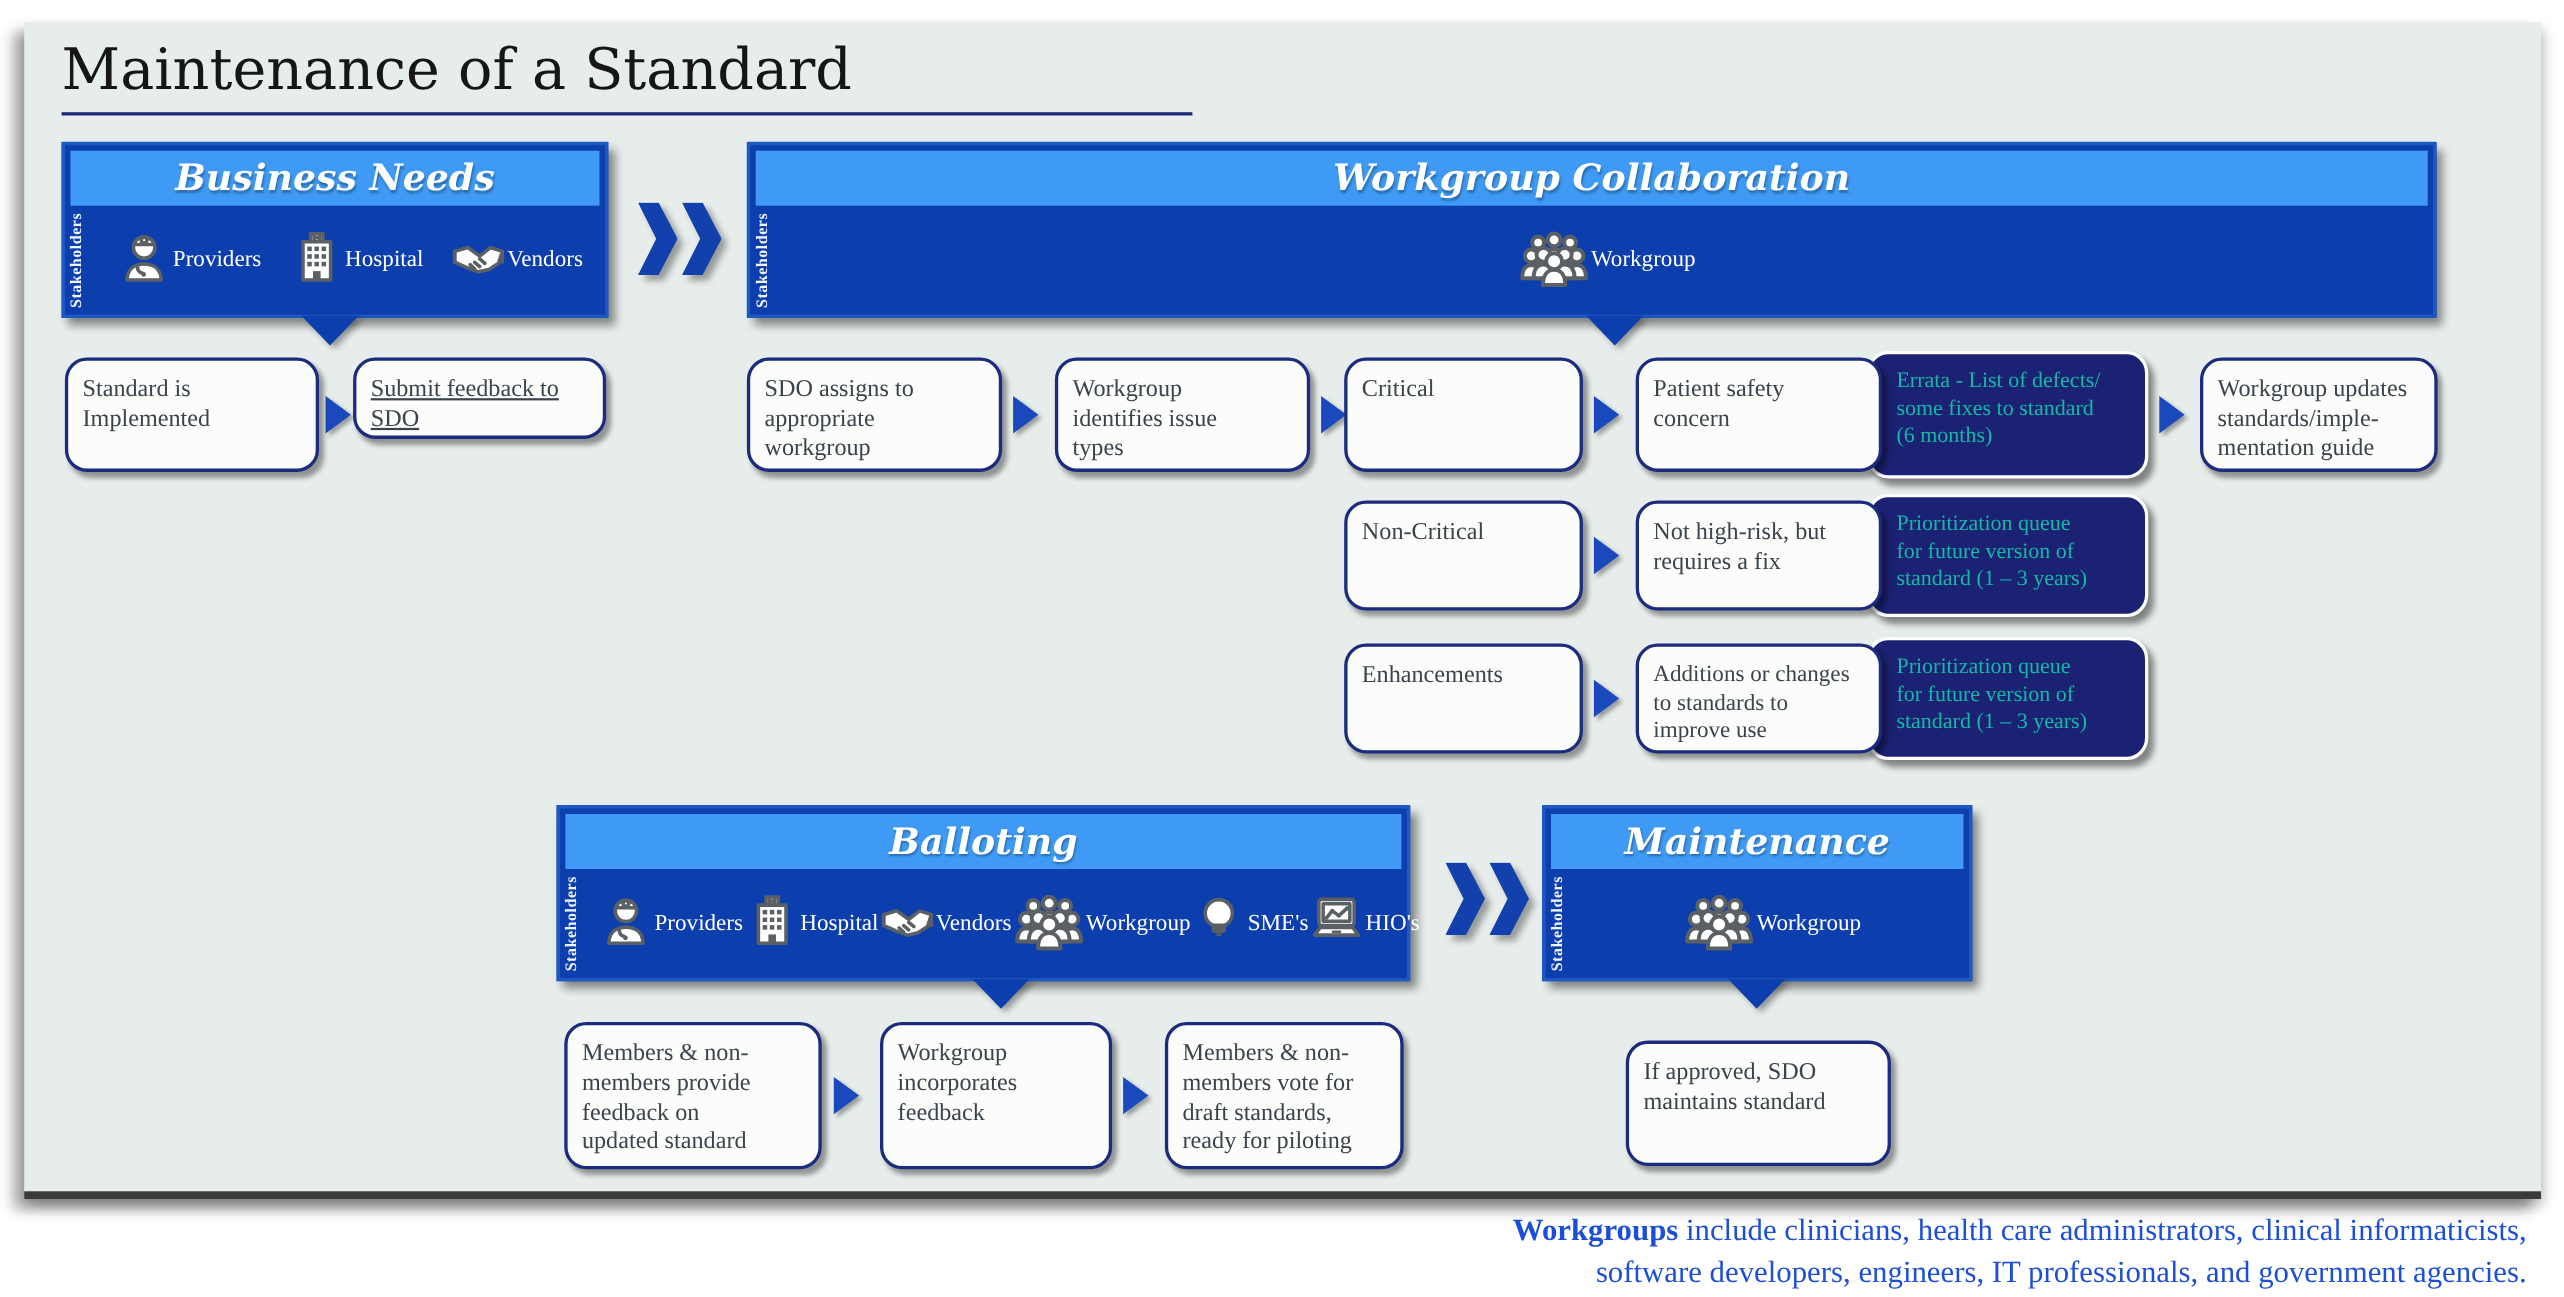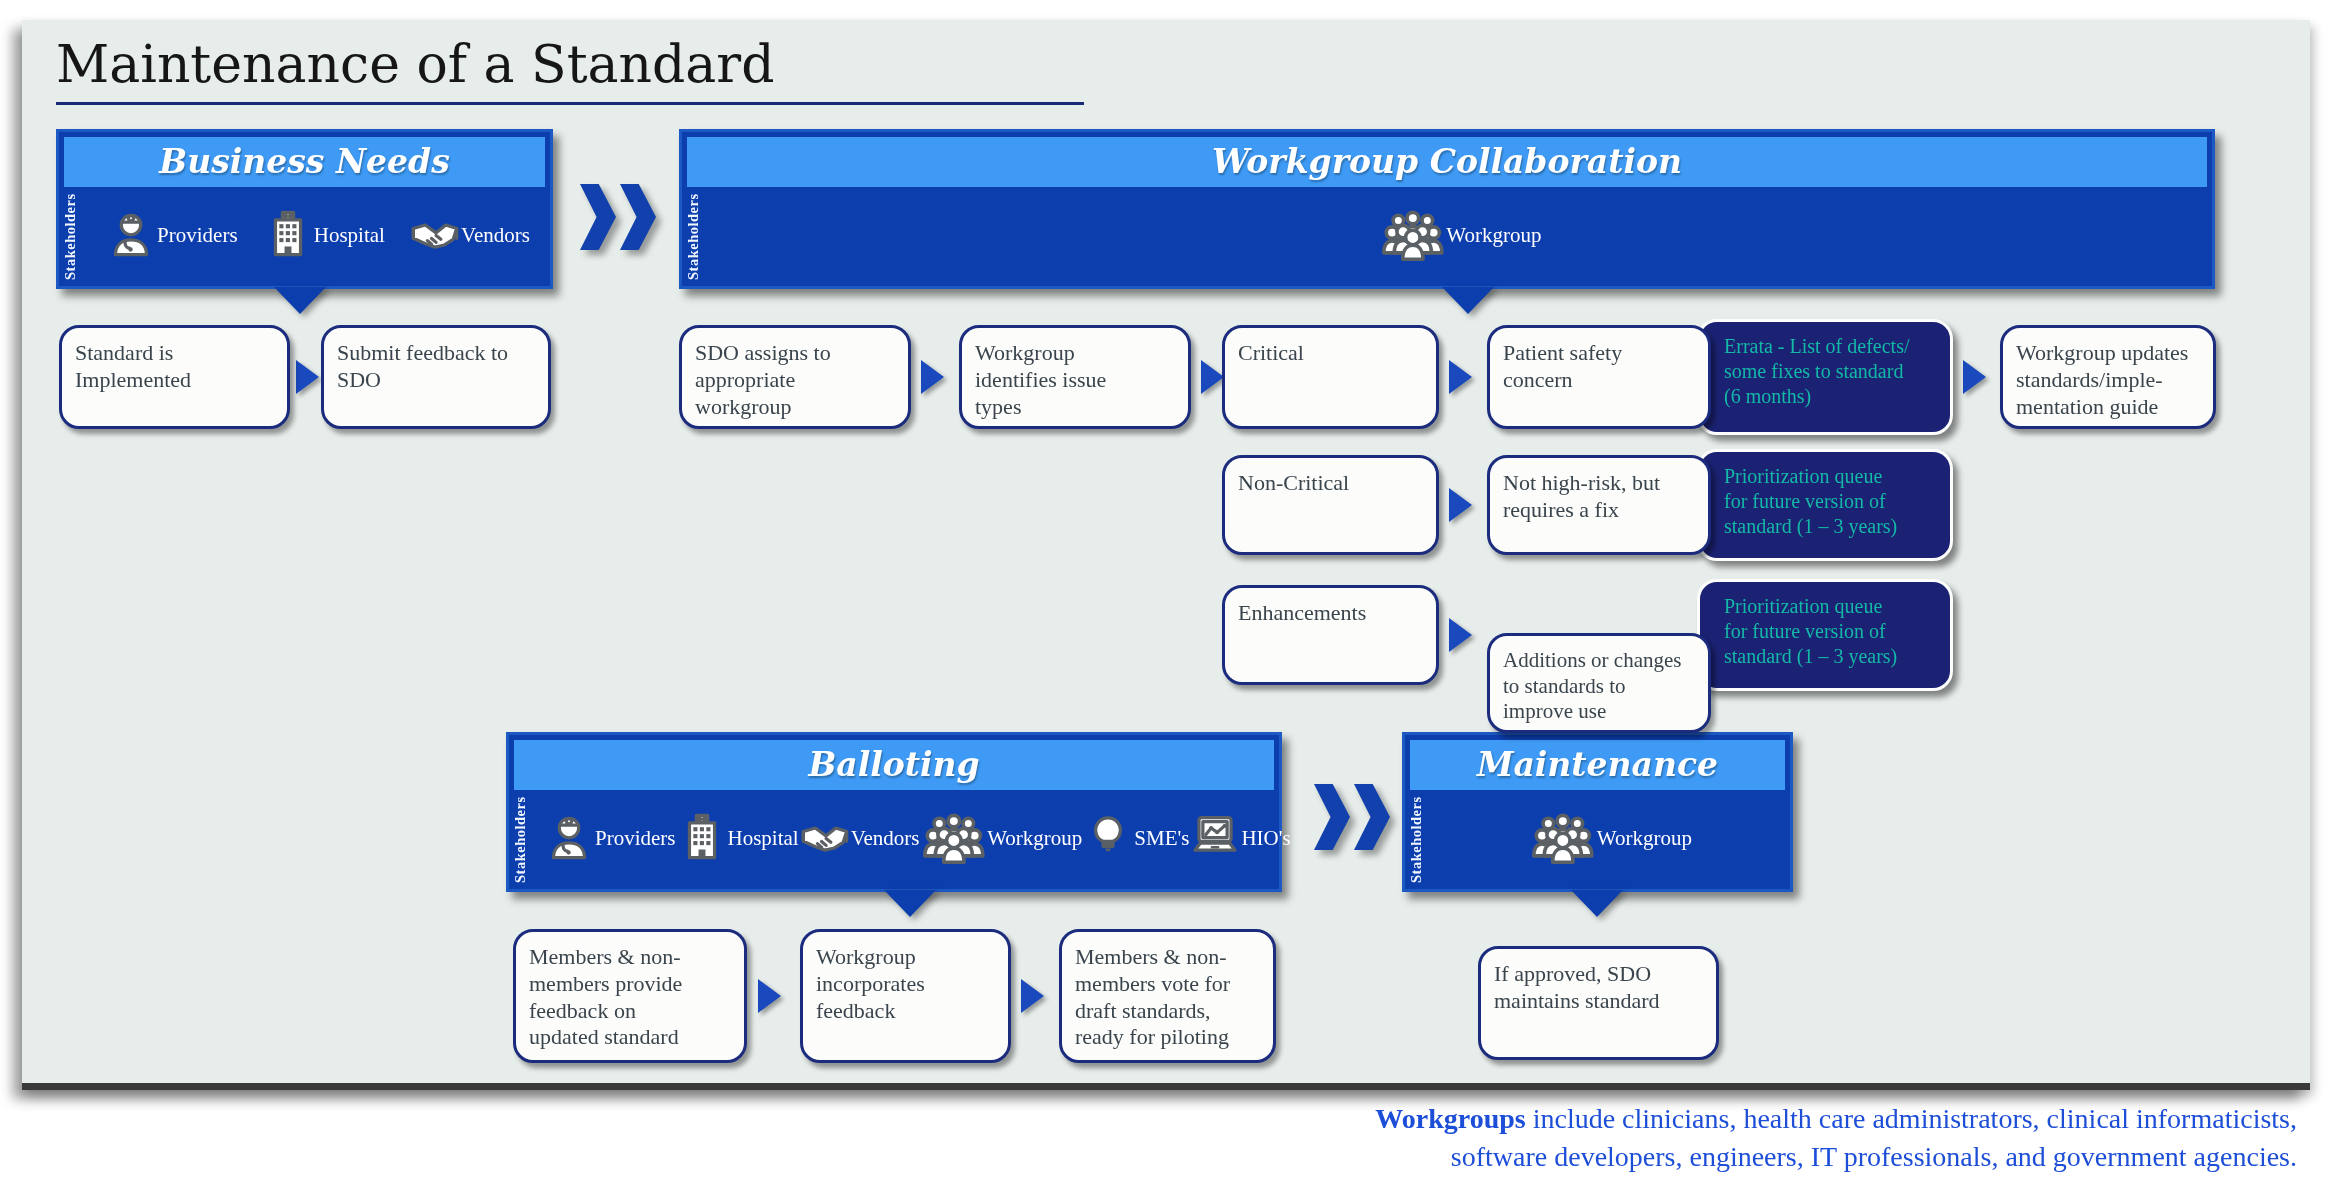--- a/index.html
+++ b/index.html
@@ -21,21 +21,21 @@
   .stake{display:flex;align-items:center;color:#fff;font-size:21px;line-height:1.1;}
   .stake svg{height:52px;width:auto;display:block;margin-bottom:3px;}
   .stake svg.wg{height:58px;margin-bottom:0;}
 
   .tail{position:absolute;width:0;height:0;border-left:26px solid transparent;border-right:26px solid transparent;
         border-top:27px solid #0C3EAE;filter:drop-shadow(4px 3px 3px rgba(0,0,0,.38));}
 
   .wbox{position:absolute;background:#FCFCFA;border:3px solid #1B2B7E;border-radius:20px;box-sizing:border-box;
         box-shadow:4px 5px 5px rgba(0,0,0,.38);color:#39444C;font-size:22px;line-height:1.22;
         padding:12px 13px;white-space:pre-line;z-index:2;}
-  .wbox.small{font-size:21px;margin-top:48px;}
+  .wbox.small{font-size:21px;}
   .dbox{position:absolute;background:#1B2273;border:3px solid #FDFDFD;border-radius:20px;box-sizing:border-box;
         box-shadow:5px 6px 6px rgba(0,0,0,.45);color:#14b8a6;font-size:20px;line-height:1.25;
         padding:12px 12px 12px 24px;white-space:pre-line;z-index:1;}
 
   .rarrow{position:absolute;width:0;height:0;border-top:17px solid transparent;border-bottom:17px solid transparent;
         border-left:23px solid #1A49BE;filter:drop-shadow(3px 3px 2px rgba(0,0,0,.35));}
 
   .chev{position:absolute;display:flex;gap:4px;filter:drop-shadow(5px 5px 3px rgba(0,0,0,.35));}
   .chev i{display:block;width:36px;height:66px;background:#1240AC;
         clip-path:polygon(0 0,52% 0,100% 50%,52% 100%,0 100%,46% 50%);}
@@ -133,21 +133,21 @@
         </svg>
         <span>Workgroup</span>
       </div>
     </div>
   </div>
   <div class="tail" style="left:1442px;top:287px;"></div>
 
   <div class="wbox" style="left:59px;top:325px;width:231px;height:104px;">Standard is
 Implemented</div>
   <div class="rarrow" style="left:296px;top:360px;"></div>
-  <div class="wbox" style="left:321px;top:325px;width:230px;height:104px;">Submit feedback to
+  <div class="wbox" style="left:321px;top:325px;width:230px;height:74px;text-decoration:underline;">Submit feedback to
 SDO</div>
 
   <div class="wbox" style="left:679px;top:325px;width:232px;height:104px;">SDO assigns to
 appropriate
 workgroup</div>
   <div class="rarrow" style="left:921px;top:360px;"></div>
   <div class="wbox" style="left:959px;top:325px;width:232px;height:104px;">Workgroup
 identifies issue
 types</div>
   <div class="rarrow" style="left:1201px;top:360px;"></div>

